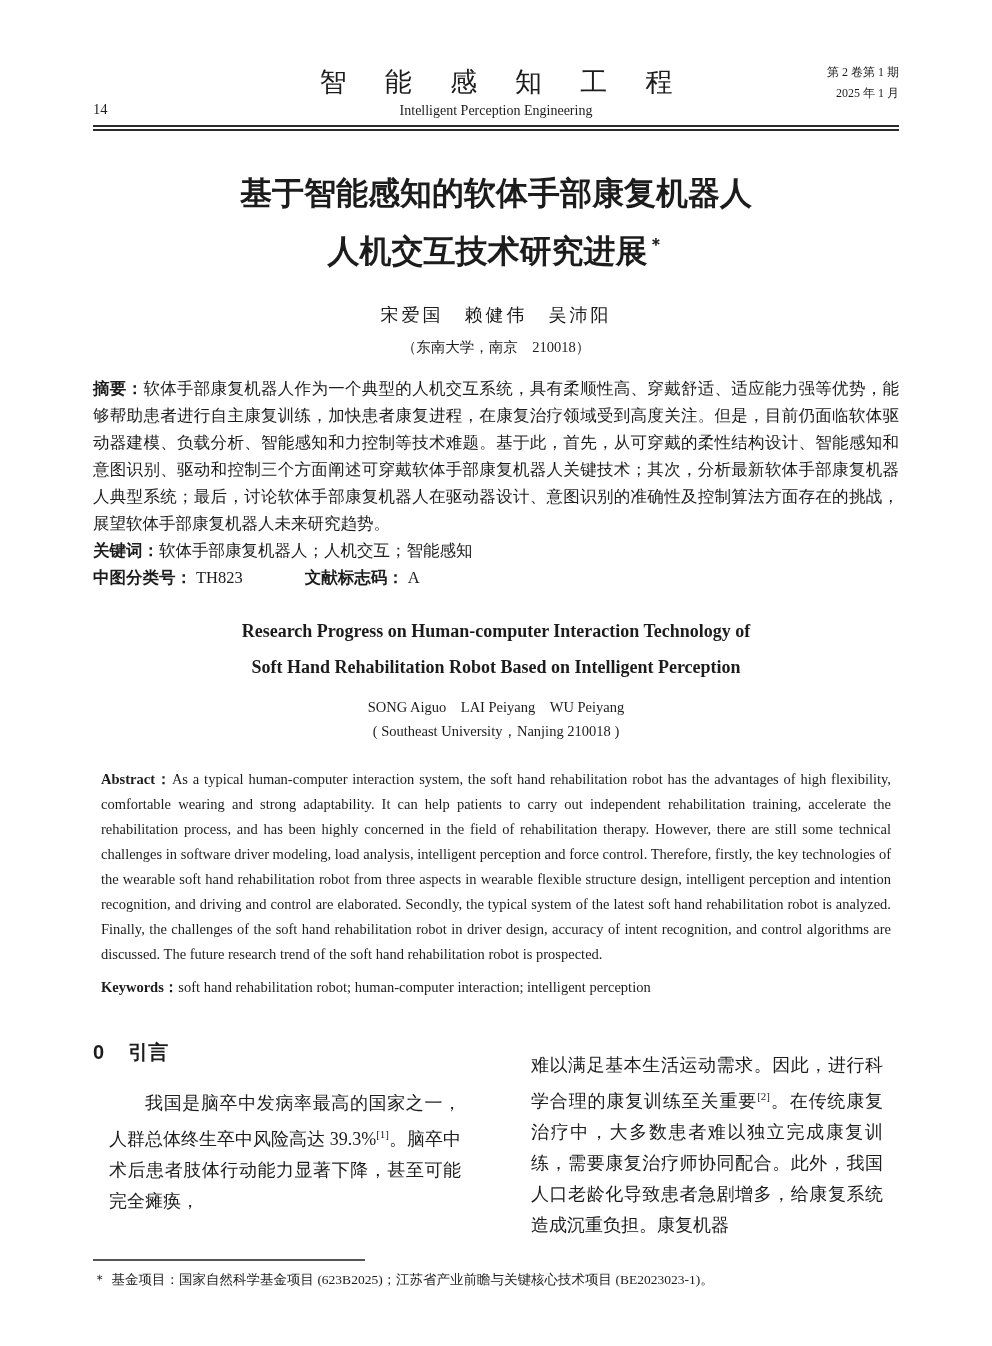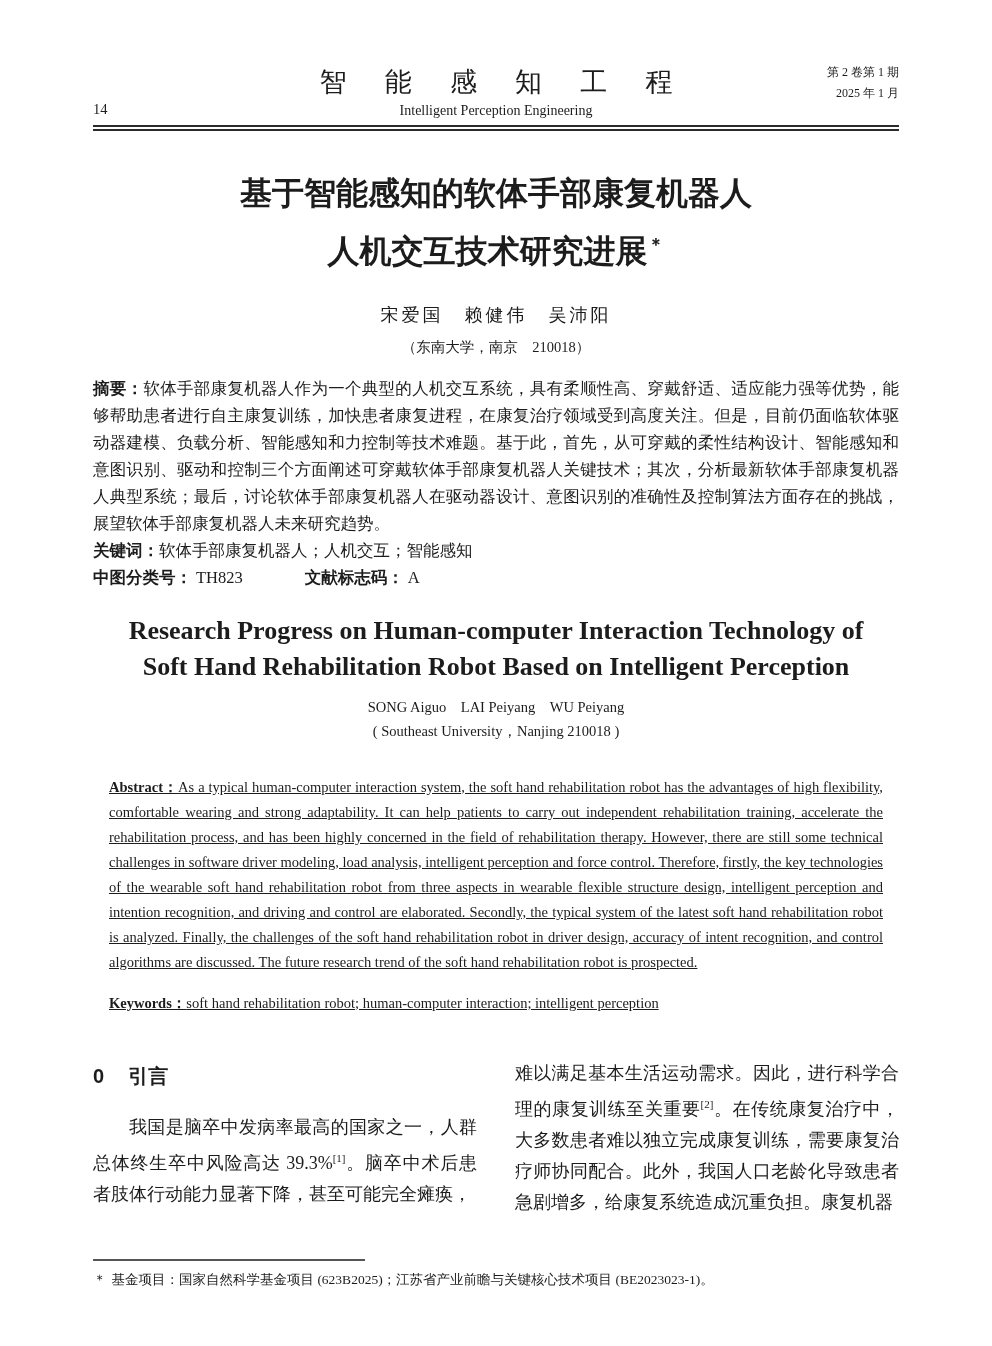--- a/index.html
+++ b/index.html
@@ -25,33 +25,33 @@
   .authors-cn { margin-top:26px; text-align:center; font-size:18px; letter-spacing:3px; }
   .affil-cn { margin-top:11px; text-align:center; font-size:14.5px; }
   
   .abstract-cn { margin-top:18px; font-size:16.5px; line-height:27px; text-align:justify; }
   .abs-p { margin:0; }
   .lbl-hei { font-family:"Liberation Sans", sans-serif; font-weight:700; }
   .clc-gap { display:inline-block; width:62px; }
   .clc-val { margin-left:4px; }
   .doc-val { margin-left:4px; }
   
-  .title-en { margin:22px 0 0; text-align:center; font-size:26px; line-height:36px; font-weight:700; font-family:"Liberation Serif", serif; }
+  .title-en { margin:22px 0 0; text-align:center; font-size:18px; line-height:36px; font-weight:700; font-family:"Liberation Serif", serif; }
   .authors-en { margin-top:13px; text-align:center; font-size:14.5px; }
   .affil-en { margin-top:5px; text-align:center; font-size:14.5px; }
   
   .abstract-en { margin-top:18px; font-size:14.5px; line-height:25px; text-align:justify; }
-  .absen-p { margin:16px;text-decoration:underline; }
+  .absen-p { margin:8px; }
   .lbl-bold { font-weight:700; }
   
   .columns { margin-top:26px; display:flex; gap:38px; }
   .col { width:390px; }
   .sec-head { margin:4px 0 0; font-family:"Liberation Sans", sans-serif; font-size:20px; font-weight:700; line-height:28px; }
   .sec-num { margin-right:24px; }
-  .body-p { margin:0; font-size:18px; line-height:31px; text-align:justify; }
+  .body-p { margin:16px; font-size:18px; line-height:31px; text-align:justify; }
   .col-left .body-p { margin-top:22px; text-indent:2em; }
   .ref { font-size:11px; }
   
   .footnote-wrap { margin-top:auto; padding-bottom:56px; }
   .fn-rule { width:272px; border-top:2px solid #555; }
   .fn-text { margin:9px 0 0; font-size:13.5px; line-height:20px; }
   .fn-marker { margin-right:5px; }
 </style>
 </head>
 <body>

